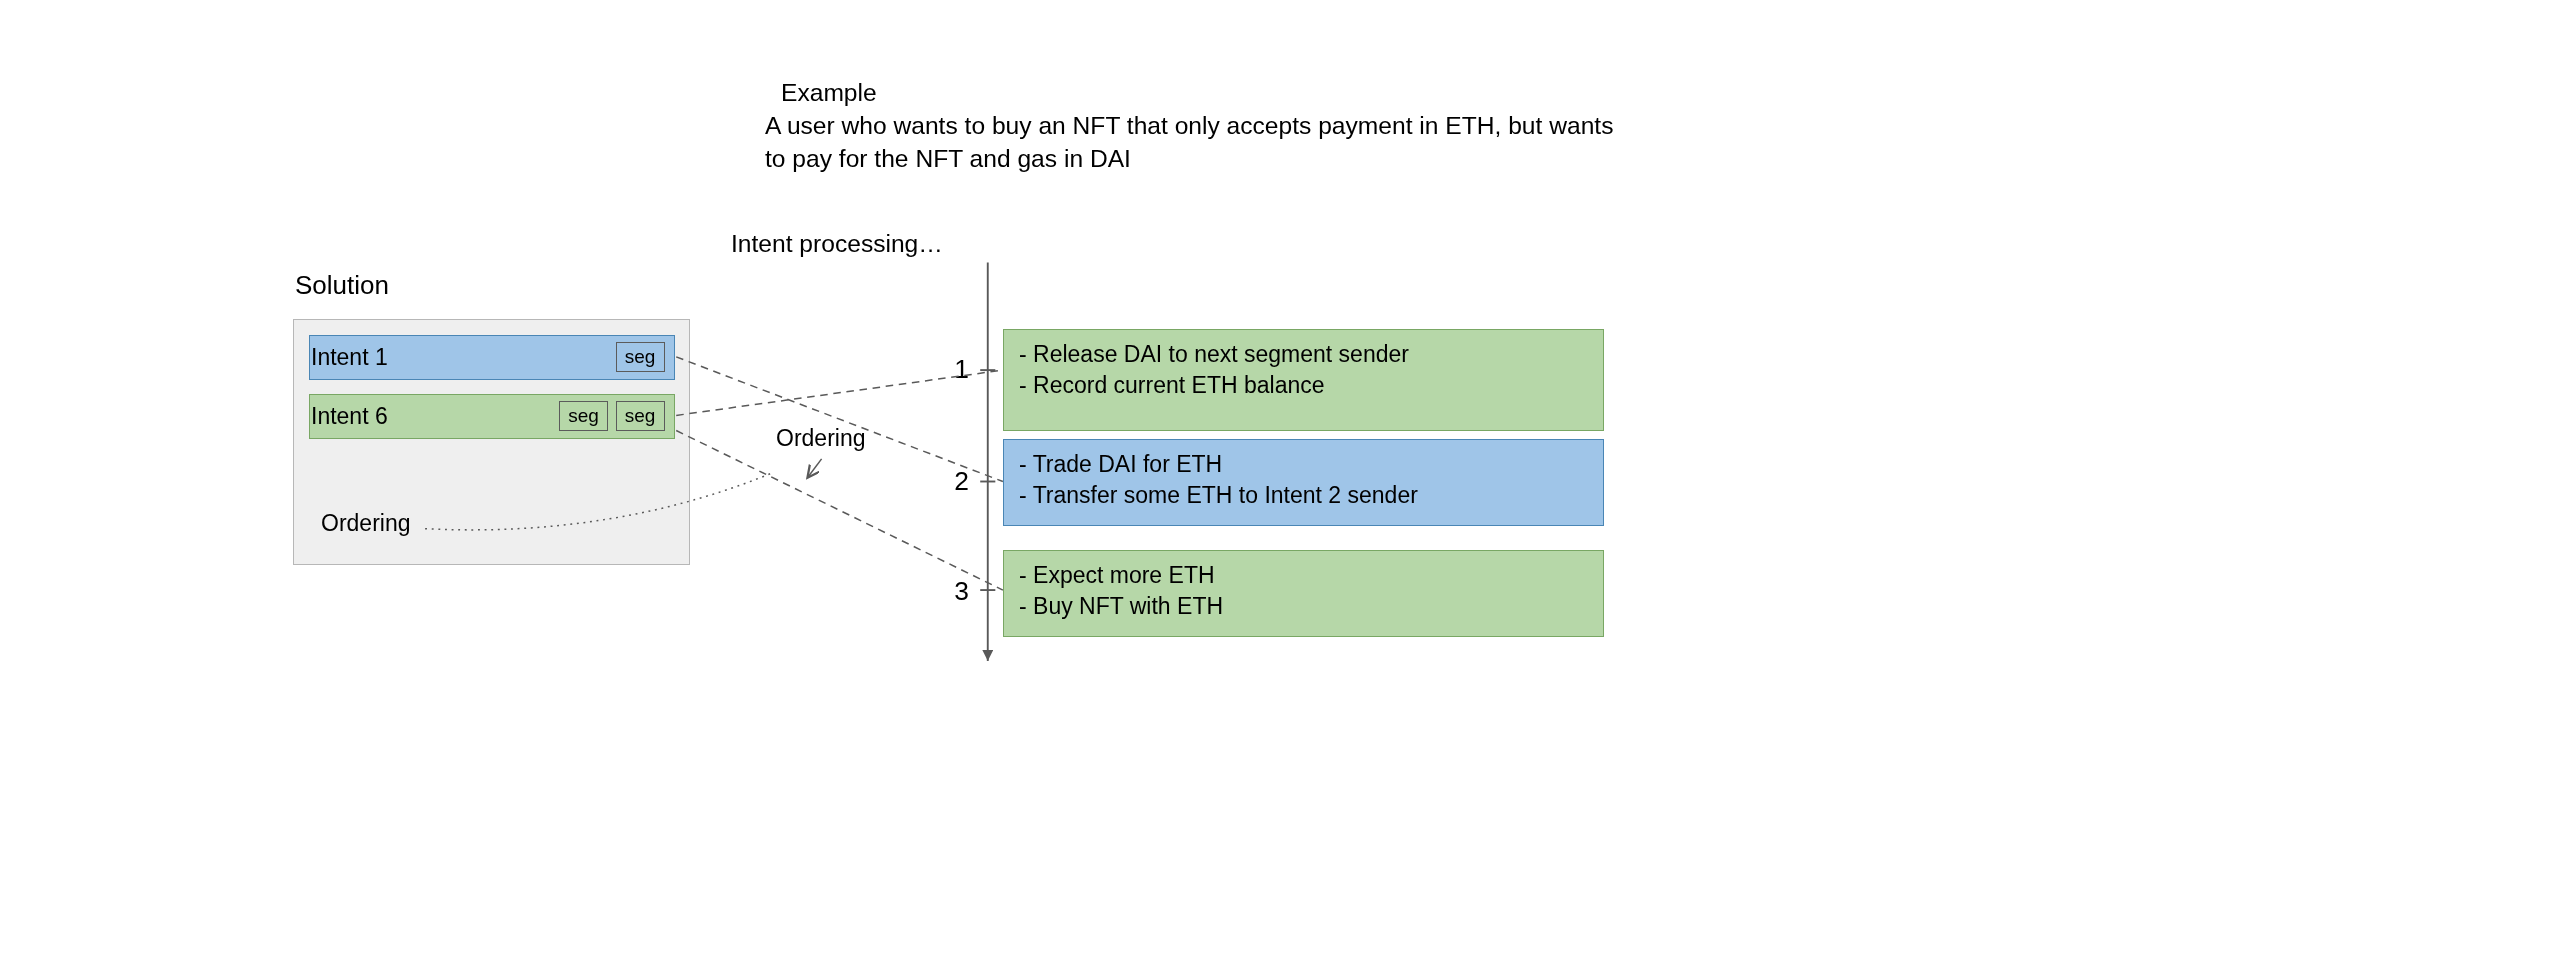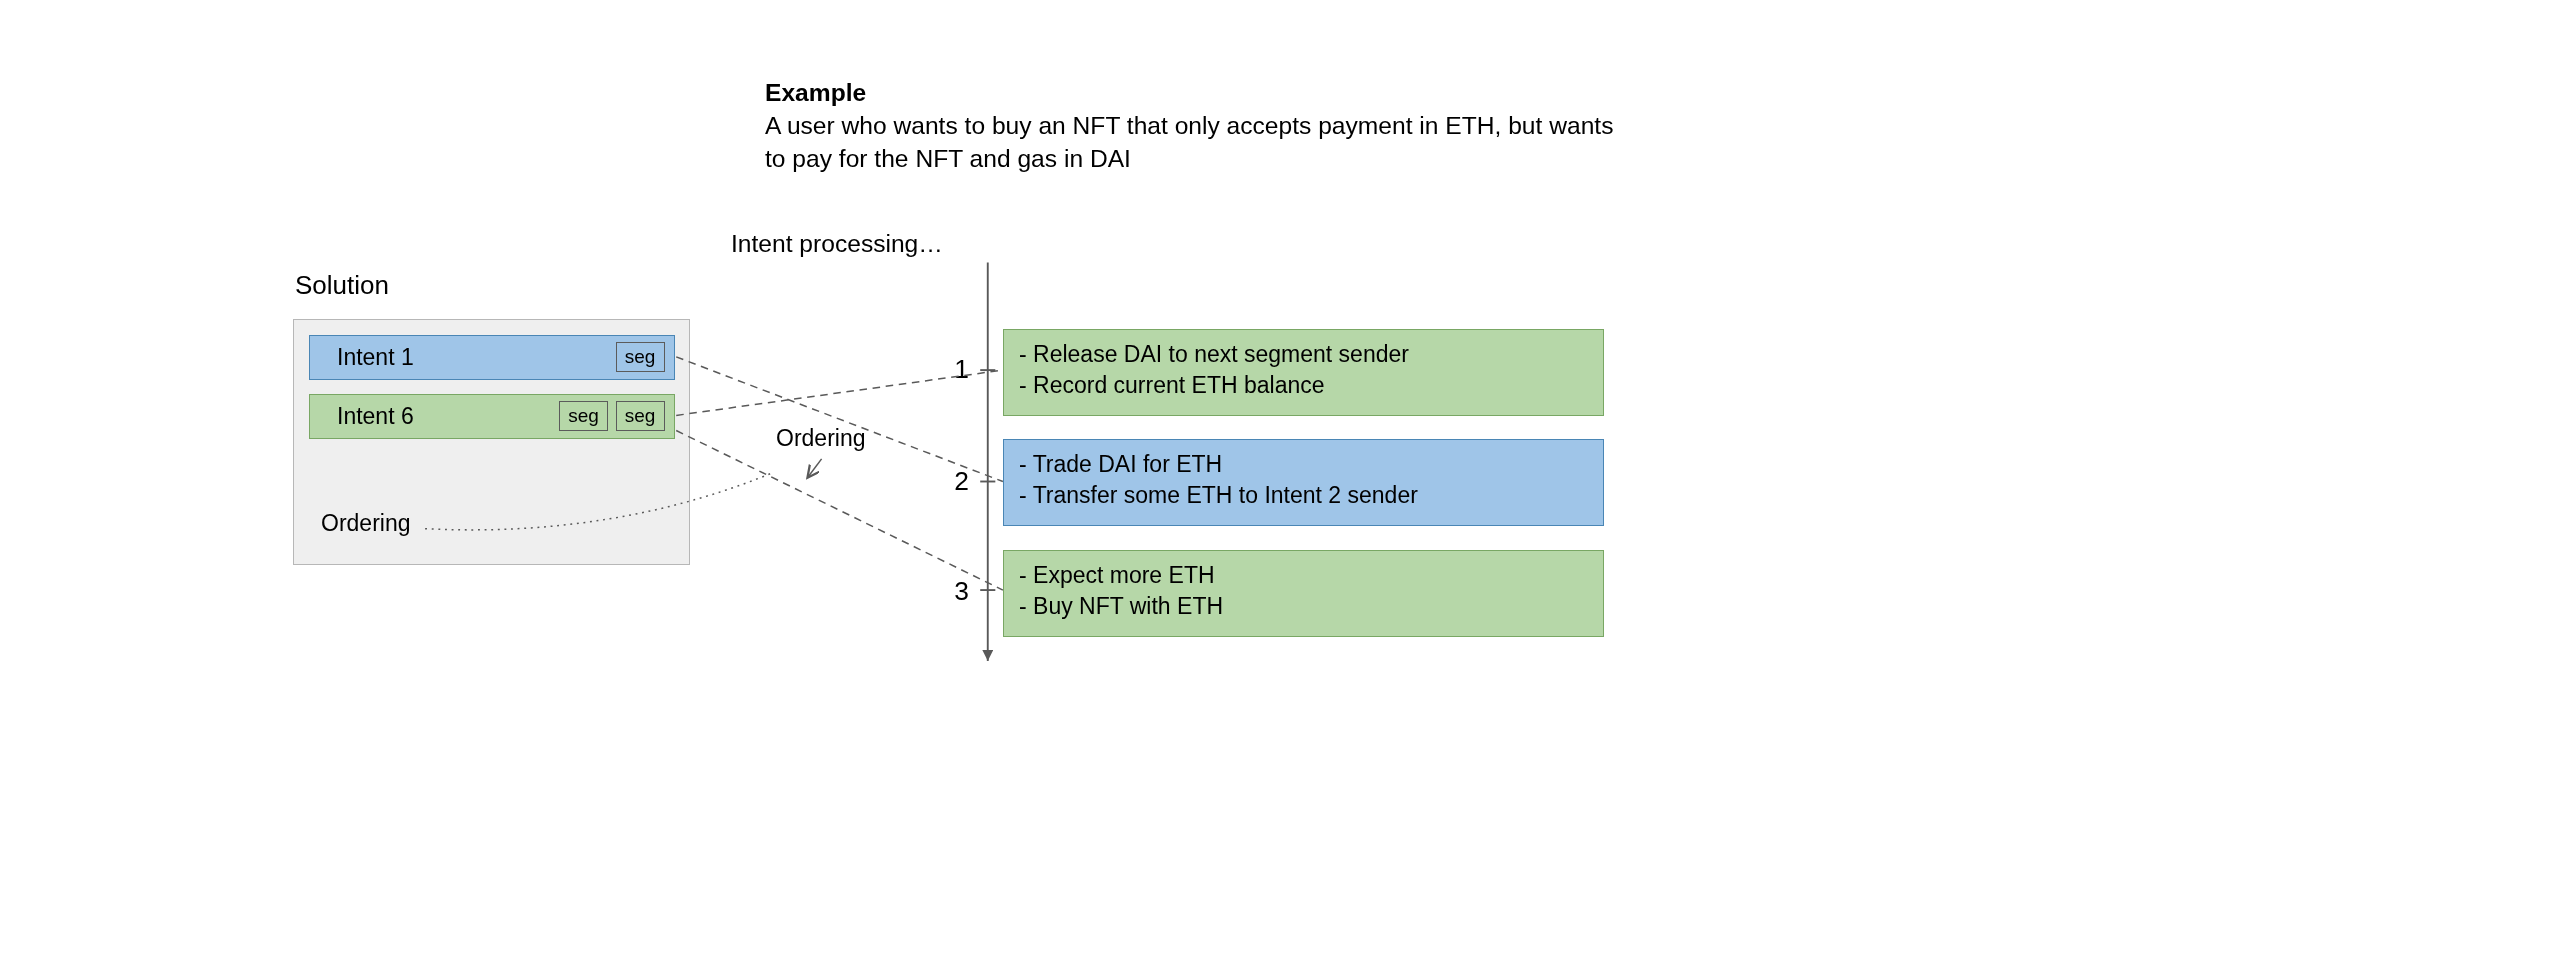--- a/index.html
+++ b/index.html
@@ -23,21 +23,21 @@
     height: 963px;
     pointer-events: none;
   }
   .abs { position: absolute; }
 
   .example-block {
     left: 765px; top: 76px; width: 850px;
     line-height: 1.35;
     font-size: 24.6px;
   }
-  .example-block .hdr { font-weight: bold; }
+  .example-block .hdr { font-weight: normal; margin-left: 16px; }
 
   .intent-proc-label {
     left: 731px; top: 222px;
     font-size: 24.6px;
     margin-top: 8px;
   }
 
   .solution-title {
     left: 295px; top: 270px;
     font-size: 26px;
@@ -48,21 +48,21 @@
     background: #efefef;
     border: 0.9px solid #b7b7b7;
     box-sizing: border-box;
   }
   .intent-row {
     position: absolute;
     left: 15px; right: 113px;
     height: 45px;
     border: 1.9px solid;
     box-sizing: border-box;
-    padding-left: 27px;
+    padding-left: 1px;
     display: flex;
     align-items: center;
     font-size: 23px;
   }
   .intent-row-1 {
     top: 15px;
     background: #9fc5e8;
     border-color: #4a86b5;
     width: 366px;
   }
@@ -111,21 +111,21 @@
     left: 1003px;
     width: 601px;
     border: 1.9px solid;
     box-sizing: border-box;
     font-size: 23px;
     line-height: 1.35;
     padding: 9.4px 15px;
   }
   .step-green { background: #b6d7a8; border-color: #79a764; }
   .step-blue  { background: #9fc5e8; border-color: #4a86b5; }
-  .step-1-box { top: 329px; height: 87px; }
+  .step-1-box { top: 329px; height: 102px; }
   .step-2-box { top: 439px; height: 87px; }
   .step-3-box { top: 550px; height: 87px; }
 
   .annotation-right {
     left: 1615px; top: 430px;
     width: 321px;
     font-size: 23px;
     line-height: 1.3;
   }
 </style>

